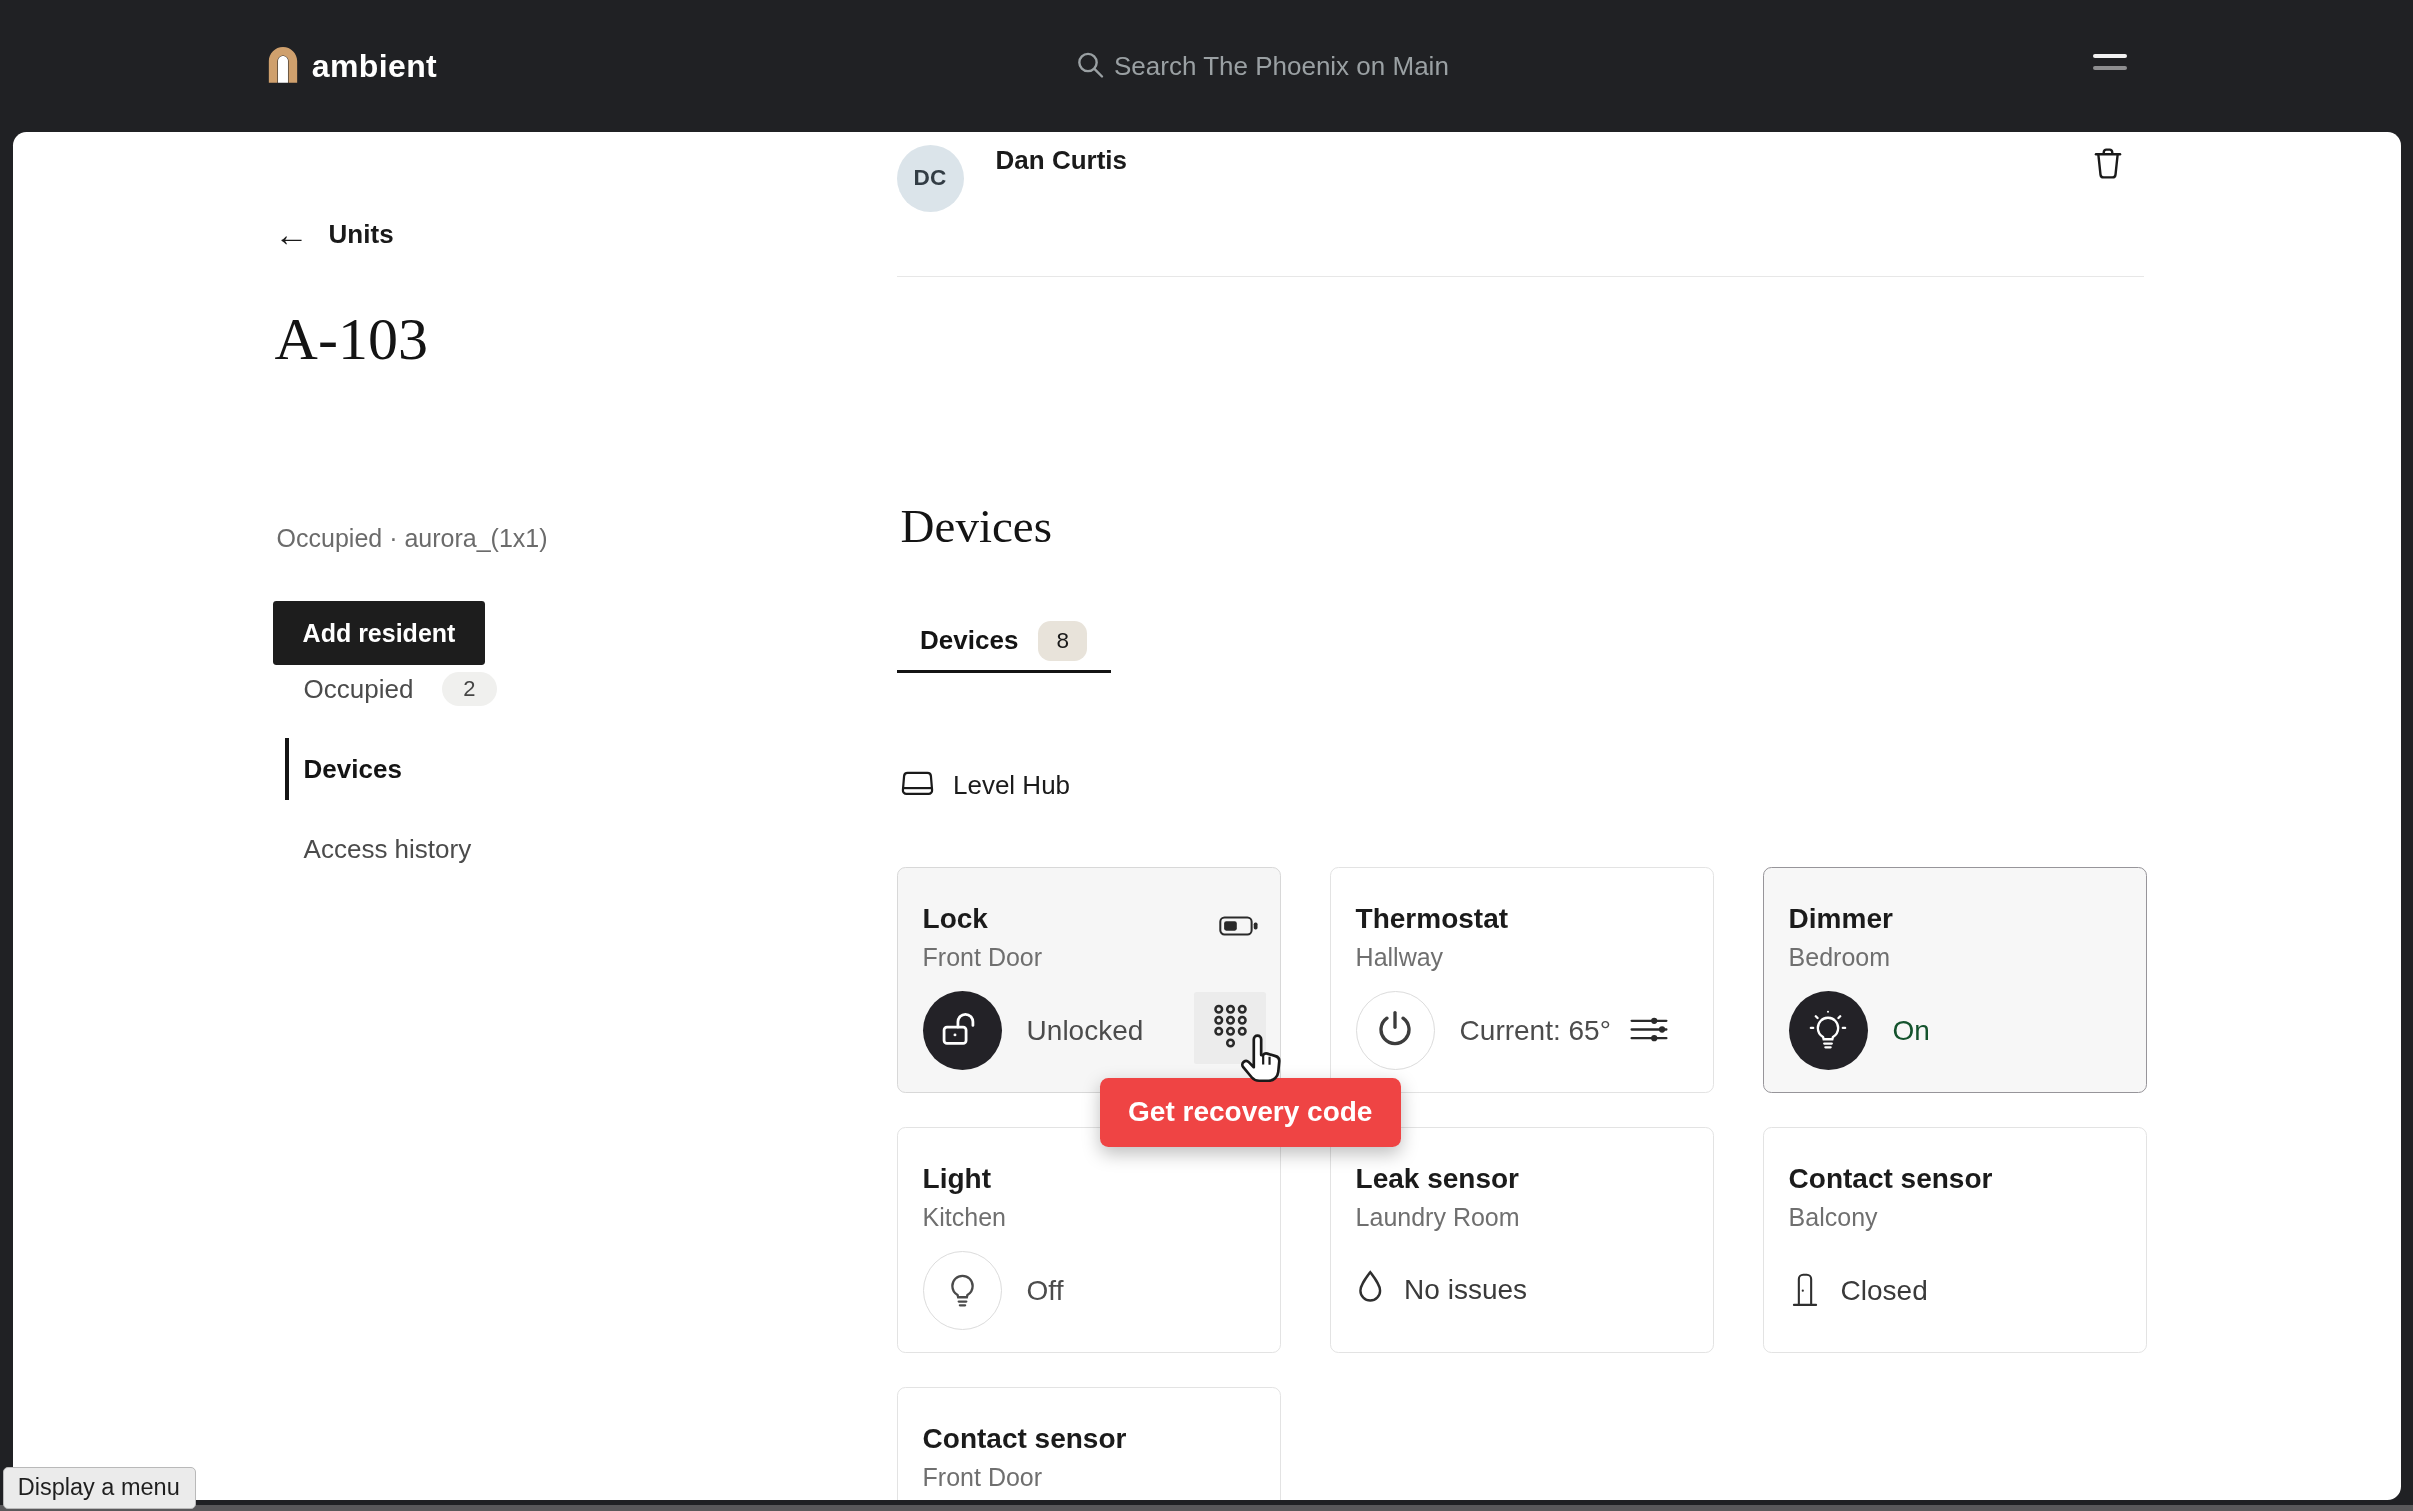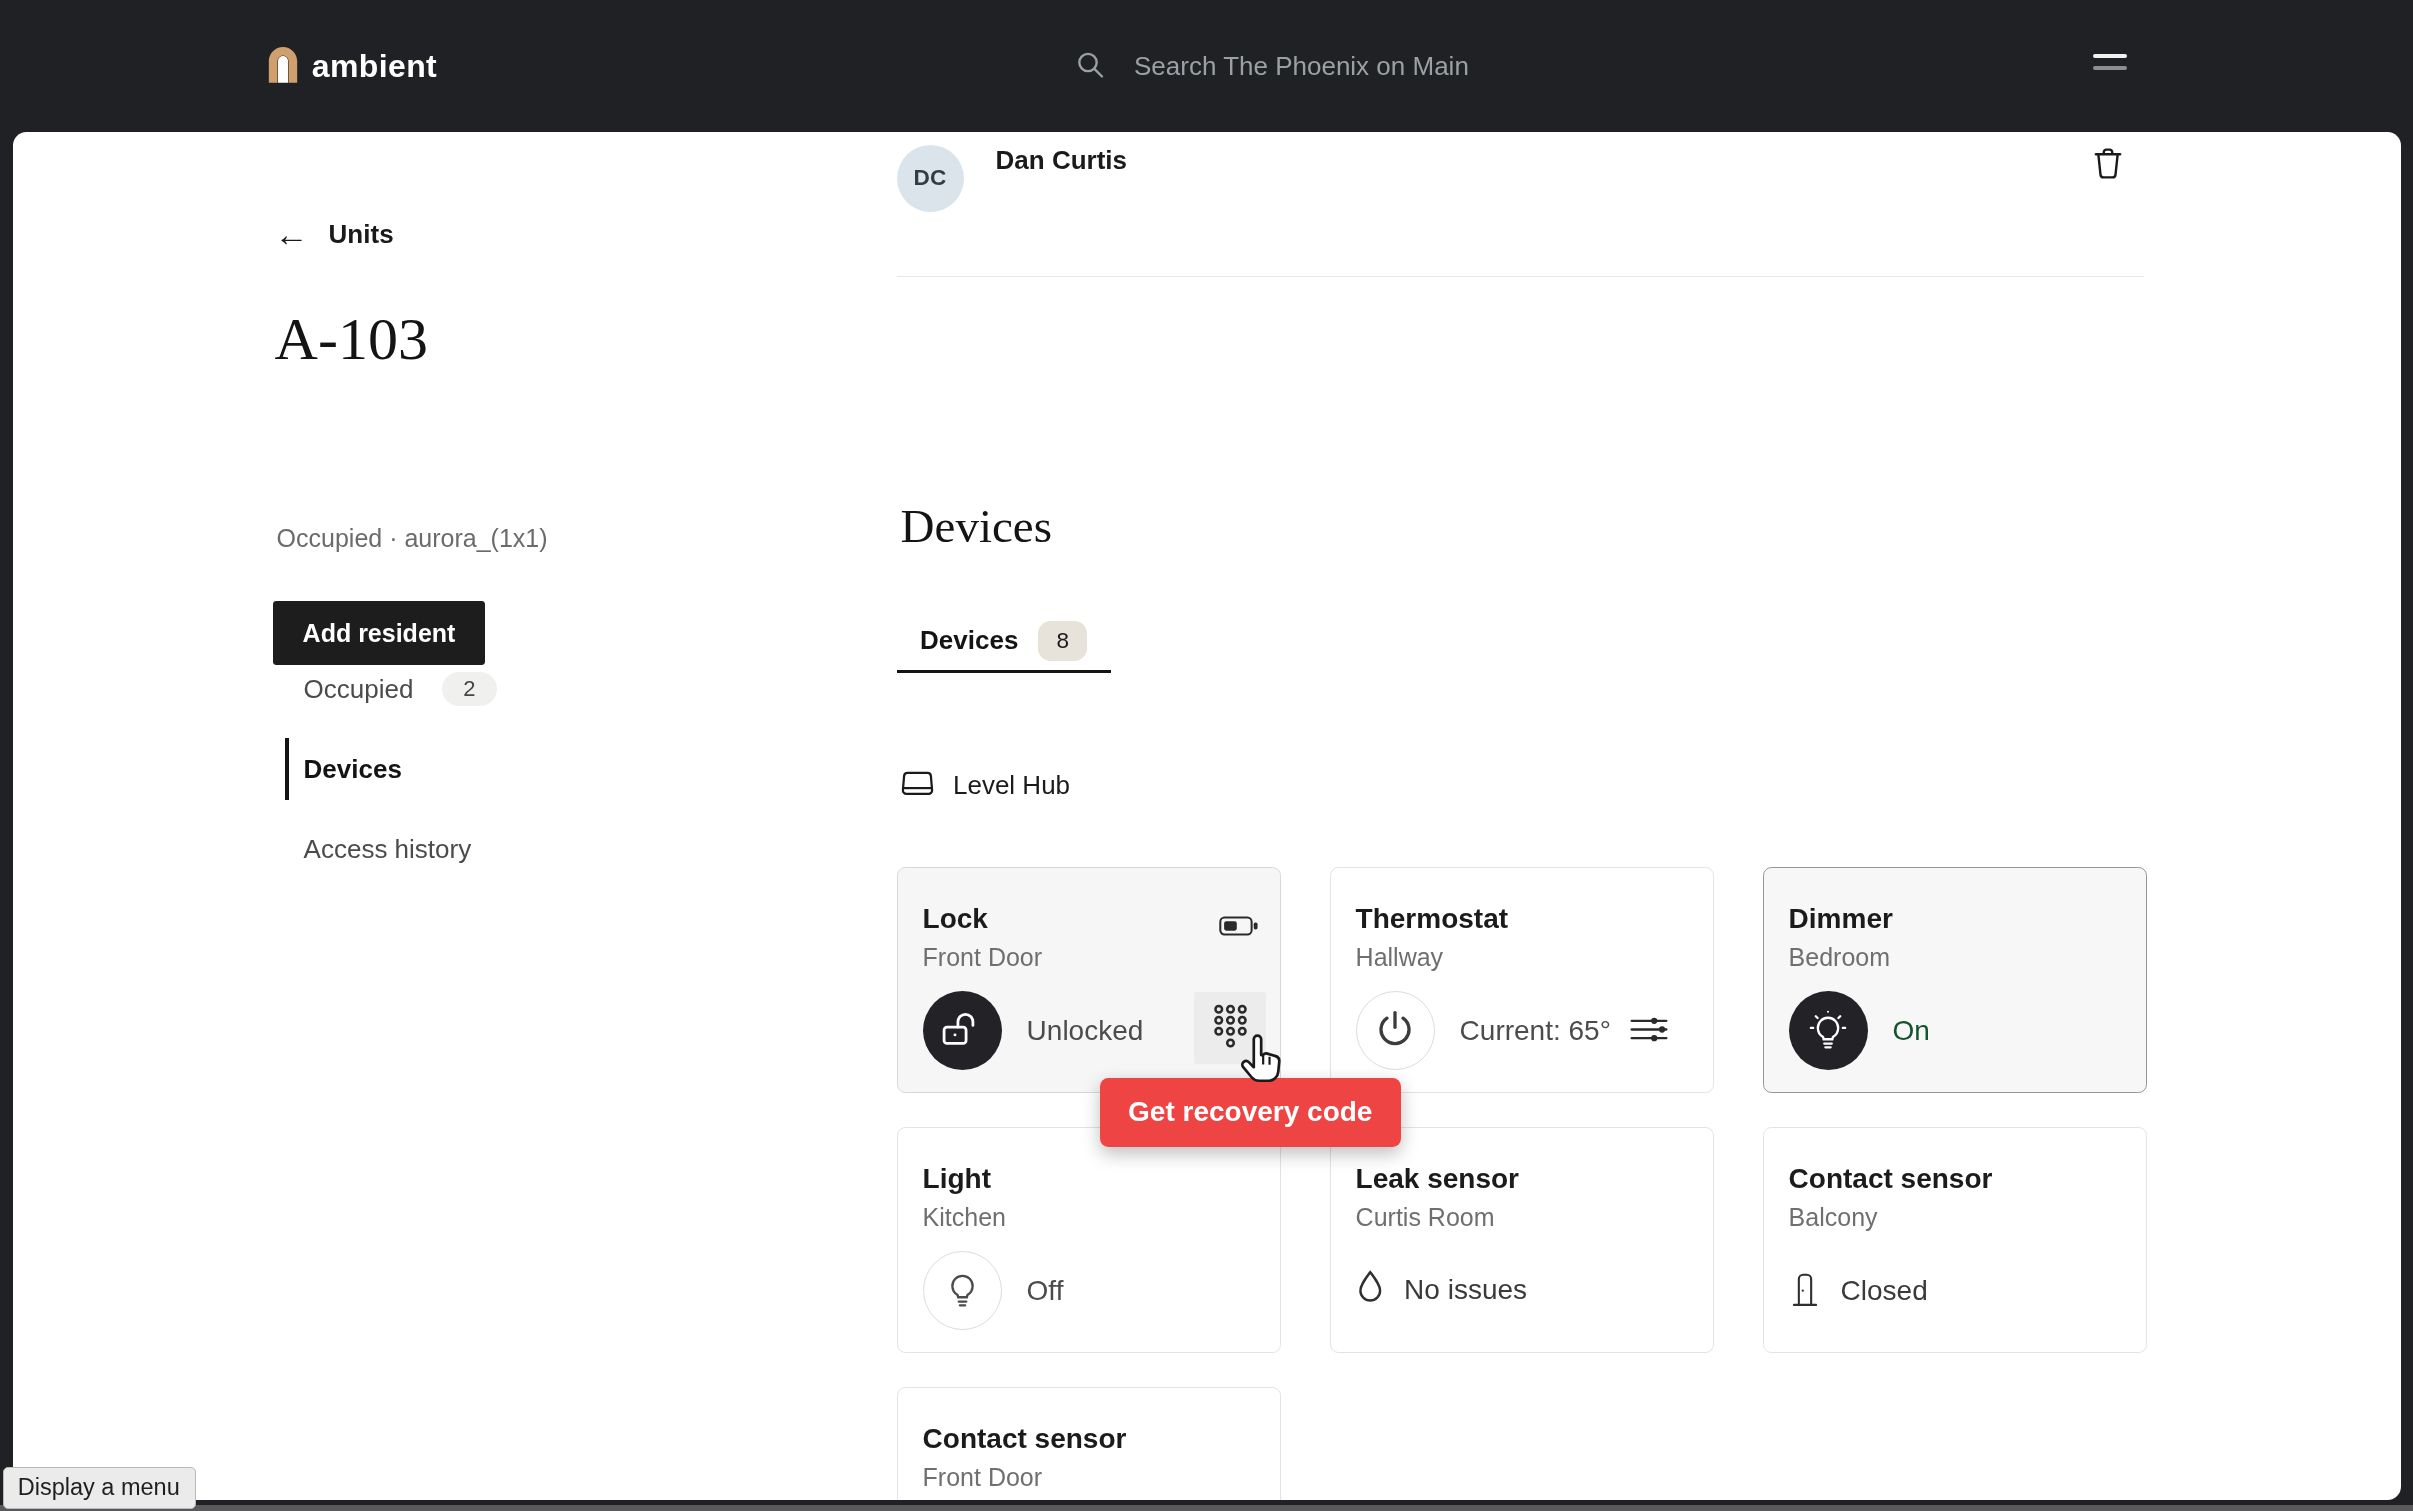--- a/index.html
+++ b/index.html
@@ -3,21 +3,21 @@
 <meta charset="utf-8">
 <style>
   * { margin:0; padding:0; box-sizing:border-box; }
   html,body { width:2413px; height:1512px; overflow:hidden; }
   body { background:#202124; font-family:"Liberation Sans","DejaVu Sans",sans-serif; position:relative; }
 
   
   .topbar { position:absolute; left:0; top:0; width:1985px; height:132px; }
   .brand { position:absolute; left:266px; top:50%; transform:translateY(-50%); display:flex; align-items:center; gap:11.7px; }
   .brand-text { color:#fff; font-size:32px; font-weight:700; letter-spacing:0.4px; }
-  .searchbox { position:absolute; left:1074px; top:50%; transform:translateY(-50%); display:flex; align-items:center; gap:28px; cursor:text; }
+  .searchbox { position:absolute; left:1074px; top:50%; transform:translateY(-50%); display:flex; align-items:center; gap:8px; cursor:text; }
   .search-text { color:#9aa0a3; font-size:26px; }
   .hamburger { position:absolute; left:2093px; top:54px; width:34px; cursor:pointer; }
   .hamburger .l1 { height:4.2px; background:#f2f2f2; border-radius:2.5px; }
   .hamburger .l2 { height:4.2px; background:#8e8e90; border-radius:2.5px; margin-top:7.5px; }
 
   
   .panel { position:absolute; left:12.6px; top:132px; width:2388px; height:1368px; background:#fff; border-radius:13.4px; overflow:hidden; }
 
   
   .back-row { position:absolute; left:262px; top:85px; display:flex; align-items:center; gap:20px; cursor:pointer; }
@@ -257,21 +257,21 @@
               <line x1="11.2" y1="25.8" x2="14.8" y2="25.8"></line>
             </svg>
           </span>
         </div>
         <span class="status-text">Off</span>
       </div>
     </div>
 
     <div class="card">
       <div class="card-title">Leak sensor</div>
-      <div class="card-loc">Curtis Room</div>
+      <div class="card-loc">Laundry Room</div>
       <div class="status-row flat">
         <span>
           <svg width="28.5" height="40" viewBox="0 0 20 28" fill="none" stroke="#2f2f2f" stroke-width="1.7">
             <path d="M10 2.2c4 5.4 6.9 9.2 6.9 13A6.9 6.9 0 0 1 3.1 15.2c0-3.8 2.9-7.6 6.9-13z"></path>
           </svg>
         </span>
         <span class="status-text">No issues</span>
       </div>
     </div>
 

